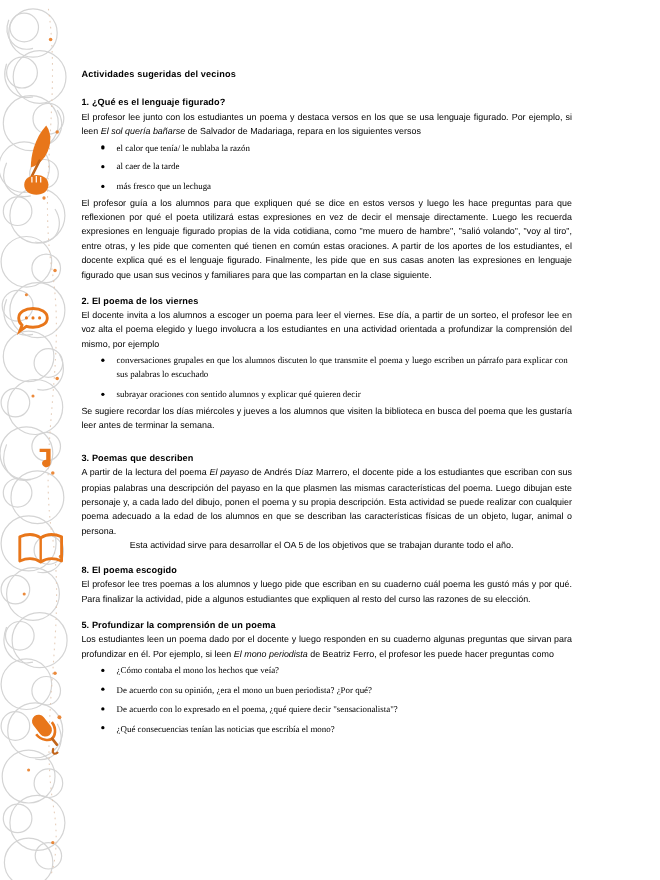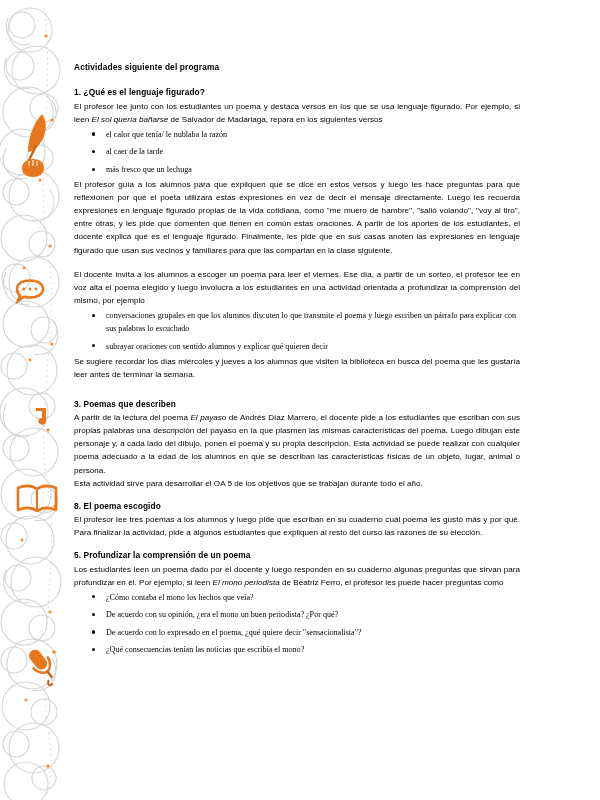--- a/index.html
+++ b/index.html
@@ -58,21 +58,21 @@
     line-height: 1.3;
   }
 
   p.para {
     font-size: 8.1px;
     line-height: 13.1px;
     margin: 0;
     text-align: justify;
     letter-spacing: 0.01px;
   }
-  p.para.ragged { text-align: left; }
+  p.para.ragged { text-align: left; margin-left: 44px; }
 
   ul.bullets {
     list-style: none;
     margin: 2px 4px 2px 0;
     padding: 0;
     font-family: Liberation Serif, serif;
   }
   ul.bullets li {
     position: relative;
     font-size: 8.1px;
@@ -213,21 +213,21 @@
           <path d="M11 14 C 11 22, 17 26, 20 26 C 23 26, 29 22, 29 14" fill="none" stroke="#E8761A" stroke-width="2.4"></path>
           <path d="M20 26 L 20 33" stroke="#C2651A" stroke-width="2.4" stroke-linecap="round"></path>
           <path d="M15 34 C 12 36, 12 39, 16 39" fill="none" stroke="#C2651A" stroke-width="2" stroke-linecap="round"></path>
         </g>
       </g>
     </svg>
   </div>
 
   <div class="doc">
 
-    <div class="doc-title">Actividades siguiente del programa</div>
+    <div class="doc-title">Actividades sugeridas del vecinos</div>
 
     <div class="section">
       <div class="sec-head">1. ¿Qué es el lenguaje figurado?</div>
       <p class="para"><span>El profesor lee junto con los estudiantes un poema y destaca versos en los que se usa lenguaje figurado. Por ejemplo, si leen </span><em class="title-it">El sol quería bañarse</em><span> de Salvador de Madariaga, repara en los siguientes versos</span></p>
       <ul class="bullets">
         <li>
           <span class="bdot"></span>
           <span>el calor que tenía/ le nublaba la razón</span>
         </li>
         <li>
@@ -238,20 +238,21 @@
           <span class="bdot"></span>
           <span>más fresco que un lechuga</span>
         </li>
       </ul>
       <p class="para">El profesor guía a los alumnos para que expliquen qué se dice en estos versos y luego les hace preguntas para que reflexionen por qué el poeta utilizará estas expresiones en vez de decir el mensaje directamente. Luego les recuerda expresiones en lenguaje figurado propias de la vida cotidiana, como "me muero de hambre", "salió volando", "voy al tiro", entre otras, y les pide que comenten qué tienen en común estas oraciones. A partir de los aportes de los estudiantes, el docente explica qué es el lenguaje figurado. Finalmente, les pide que en sus casas anoten las expresiones en lenguaje figurado que usan sus vecinos y familiares para que las compartan en la clase siguiente.</p>
     </div>
 
     <div class="gap-md"></div>
 
     <div class="section">
+      <div class="sec-head">2. El poema de los viernes</div>
       <p class="para">El docente invita a los alumnos a escoger un poema para leer el viernes. Ese día, a partir de un sorteo, el profesor lee en voz alta el poema elegido y luego involucra a los estudiantes en una actividad orientada a profundizar la comprensión del mismo, por ejemplo</p>
       <ul class="bullets">
         <li>
           <span class="bdot"></span>
           <span>conversaciones grupales en que los alumnos discuten lo que transmite el poema y luego escriben un párrafo para explicar con sus palabras lo escuchado</span>
         </li>
         <li>
           <span class="bdot"></span>
           <span>subrayar oraciones con sentido alumnos y explicar qué quieren decir</span>
         </li>

